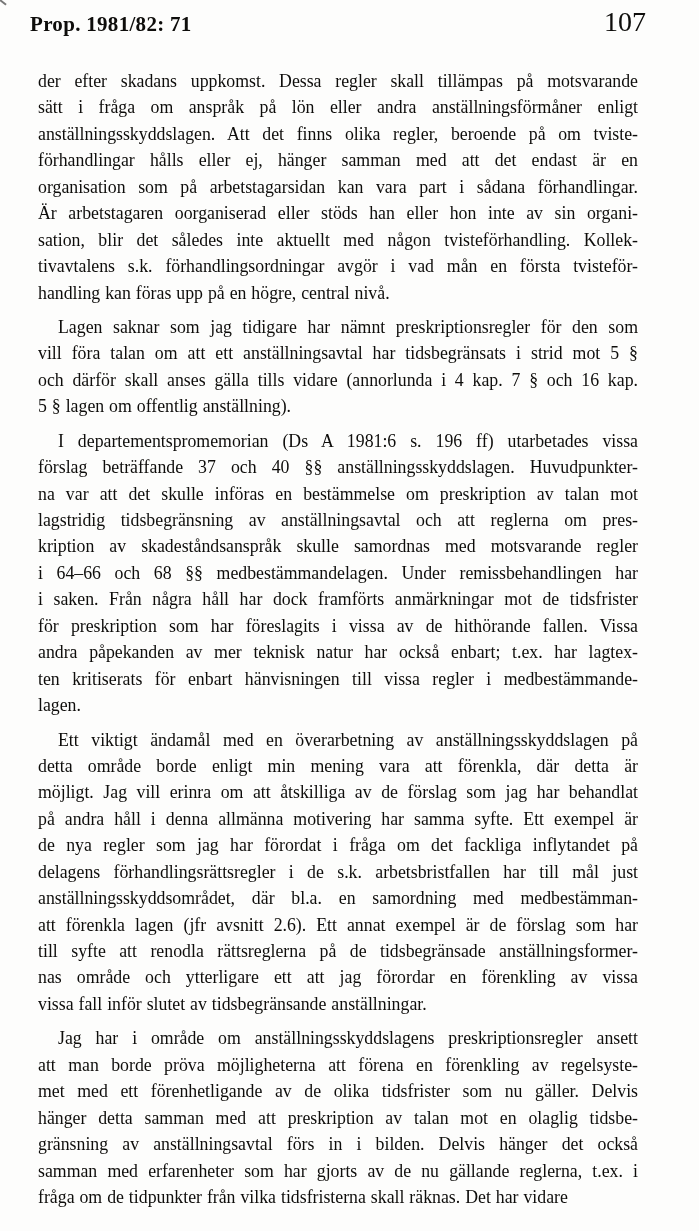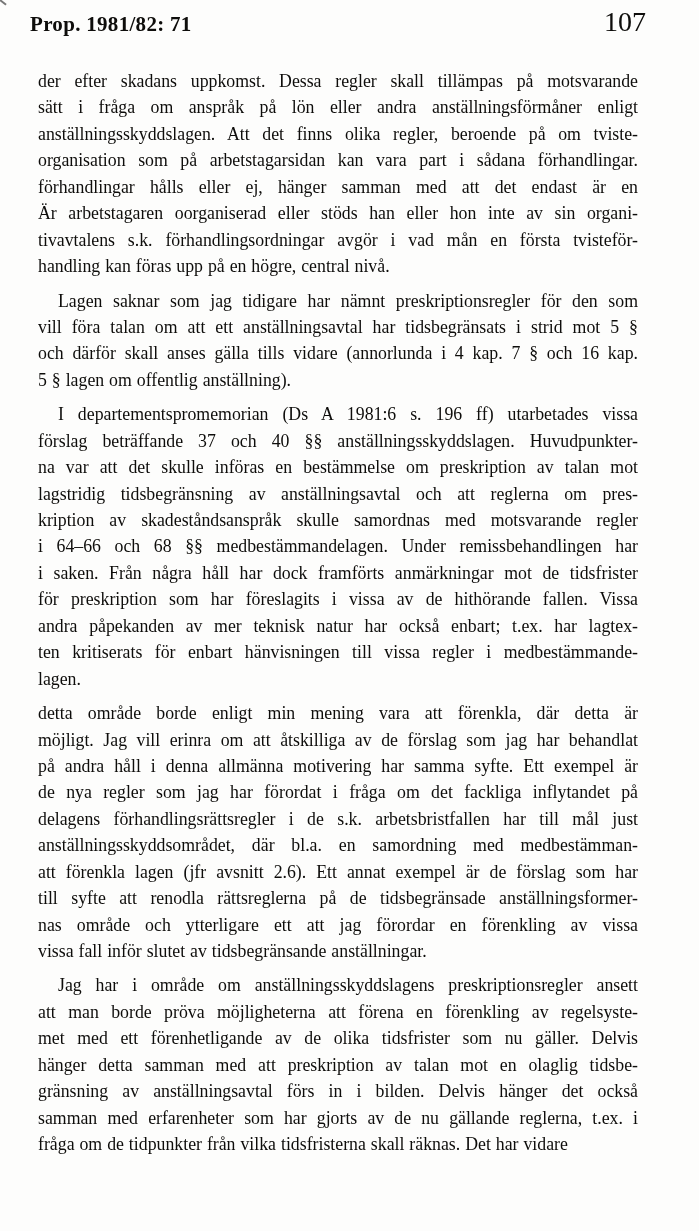--- a/index.html
+++ b/index.html
@@ -89,23 +89,24 @@
   <div class="page-header">
     <span class="doc-title">Prop. 1981/82: 71</span>
     <span class="page-number">107</span>
   </div>
 
   <div class="text-body" id="text-body">
       <div class="paragraph">
         <div class="text-line">der efter skadans uppkomst. Dessa regler skall tillämpas på motsvarande</div>
         <div class="text-line">sätt i fråga om anspråk på lön eller andra anställningsförmåner enligt</div>
         <div class="text-line">anställningsskyddslagen. Att det finns olika regler, beroende på om tviste-</div>
+        <div class="text-line">förhandlingar hålls eller ej, hänger samman med att det endast är en</div>
         <div class="text-line">organisation som på arbetstagarsidan kan vara part i sådana förhandlingar.</div>
-        <div class="text-line">förhandlingar hålls eller ej, hänger samman med att det endast är en</div>
         <div class="text-line">Är arbetstagaren oorganiserad eller stöds han eller hon inte av sin organi-</div>
+        <div class="text-line">sation, blir det således inte aktuellt med någon tvisteförhandling. Kollek-</div>
         <div class="text-line">tivavtalens s.k. förhandlingsordningar avgör i vad mån en första tvisteför-</div>
         <div class="text-line line-end">handling kan föras upp på en högre, central nivå.</div>
       </div>
       <div class="paragraph">
         <div class="text-line line-indent">Lagen saknar som jag tidigare har nämnt preskriptionsregler för den som</div>
         <div class="text-line">vill föra talan om att ett anställningsavtal har tidsbegränsats i strid mot 5 §</div>
         <div class="text-line">och därför skall anses gälla tills vidare (annorlunda i 4 kap. 7 § och 16 kap.</div>
         <div class="text-line line-end">5 § lagen om offentlig anställning).</div>
       </div>
       <div class="paragraph">
@@ -115,20 +116,21 @@
         <div class="text-line">lagstridig tidsbegränsning av anställningsavtal och att reglerna om pres-</div>
         <div class="text-line">kription av skadeståndsanspråk skulle samordnas med motsvarande regler</div>
         <div class="text-line">i 64–66 och 68 §§ medbestämmandelagen. Under remissbehandlingen har</div>
         <div class="text-line">i saken. Från några håll har dock framförts anmärkningar mot de tidsfrister</div>
         <div class="text-line">för preskription som har föreslagits i vissa av de hithörande fallen. Vissa</div>
         <div class="text-line">andra påpekanden av mer teknisk natur har också enbart; t.ex. har lagtex-</div>
         <div class="text-line">ten kritiserats för enbart hänvisningen till vissa regler i medbestämmande-</div>
         <div class="text-line line-end">lagen.</div>
       </div>
       <div class="paragraph">
+        <div class="text-line line-indent">Ett viktigt ändamål med en överarbetning av anställningsskyddslagen på</div>
         <div class="text-line">detta område borde enligt min mening vara att förenkla, där detta är</div>
         <div class="text-line">möjligt. Jag vill erinra om att åtskilliga av de förslag som jag har behandlat</div>
         <div class="text-line">på andra håll i denna allmänna motivering har samma syfte. Ett exempel är</div>
         <div class="text-line">de nya regler som jag har förordat i fråga om det fackliga inflytandet på</div>
         <div class="text-line">delagens förhandlingsrättsregler i de s.k. arbetsbristfallen har till mål just</div>
         <div class="text-line">anställningsskyddsområdet, där bl.a. en samordning med medbestämman-</div>
         <div class="text-line">att förenkla lagen (jfr avsnitt 2.6). Ett annat exempel är de förslag som har</div>
         <div class="text-line">till syfte att renodla rättsreglerna på de tidsbegränsade anställningsformer-</div>
         <div class="text-line">nas område och ytterligare ett att jag förordar en förenkling av vissa</div>
         <div class="text-line line-end">vissa fall inför slutet av tidsbegränsande anställningar.</div>

